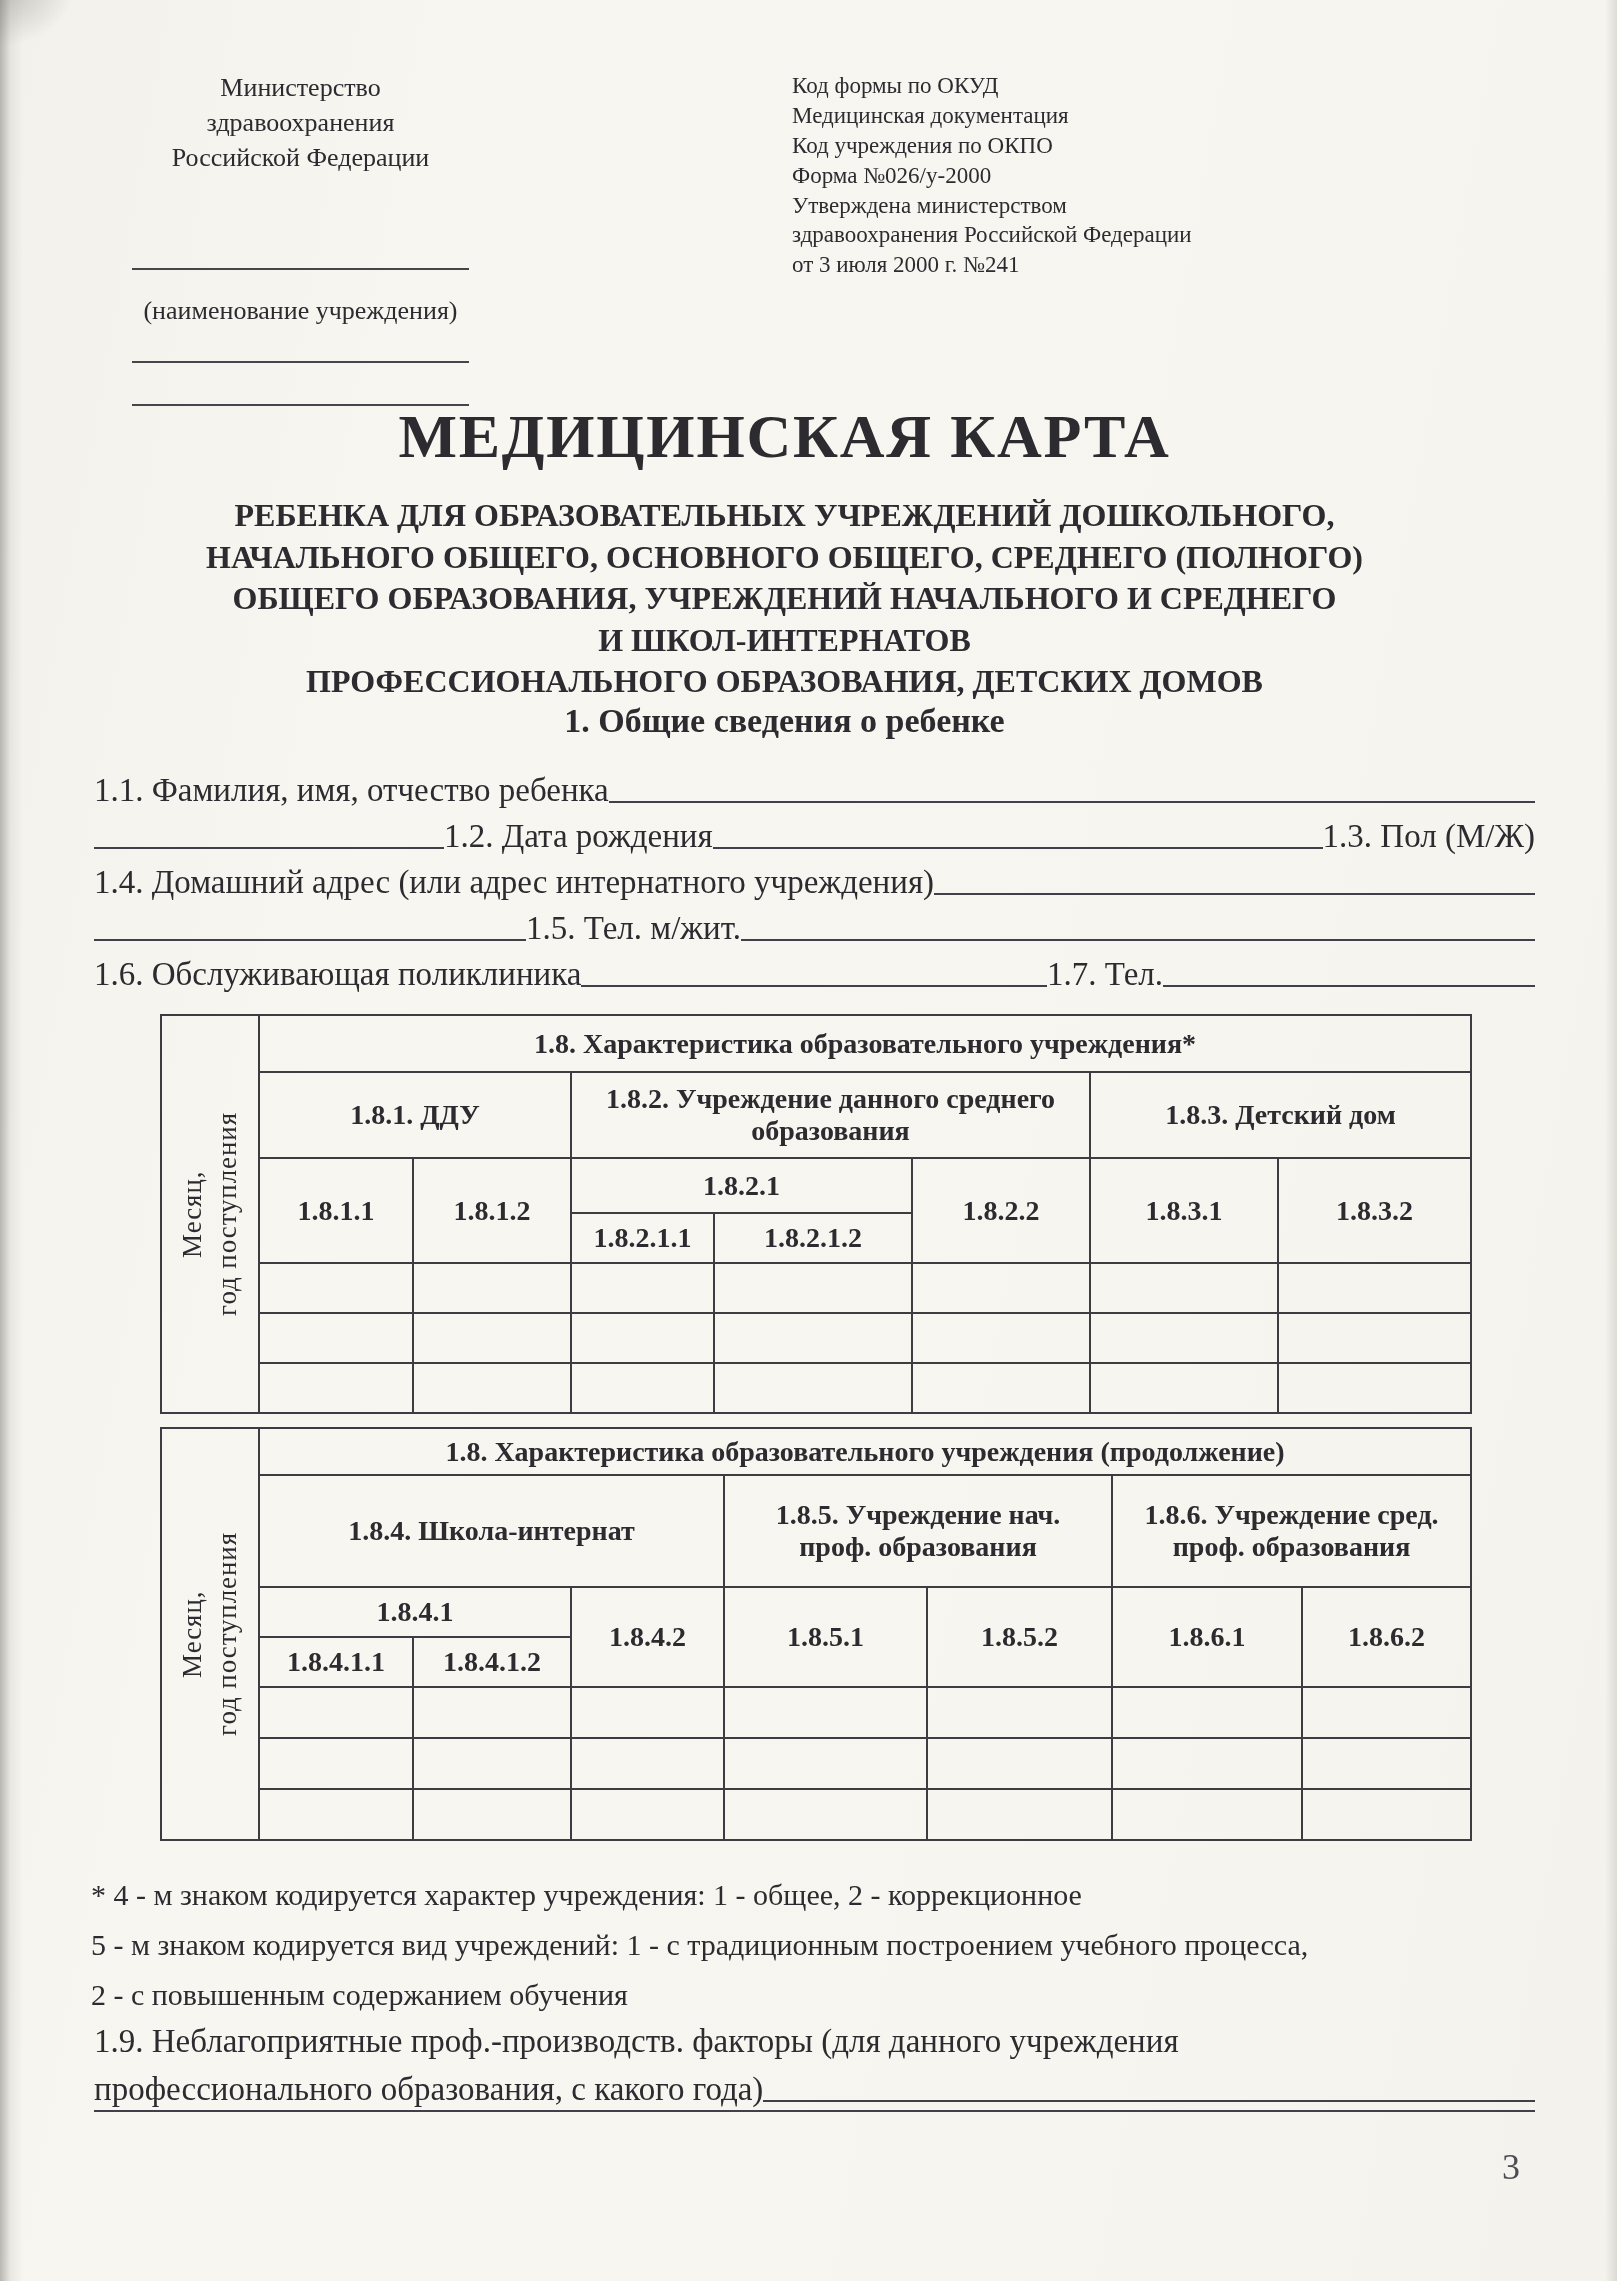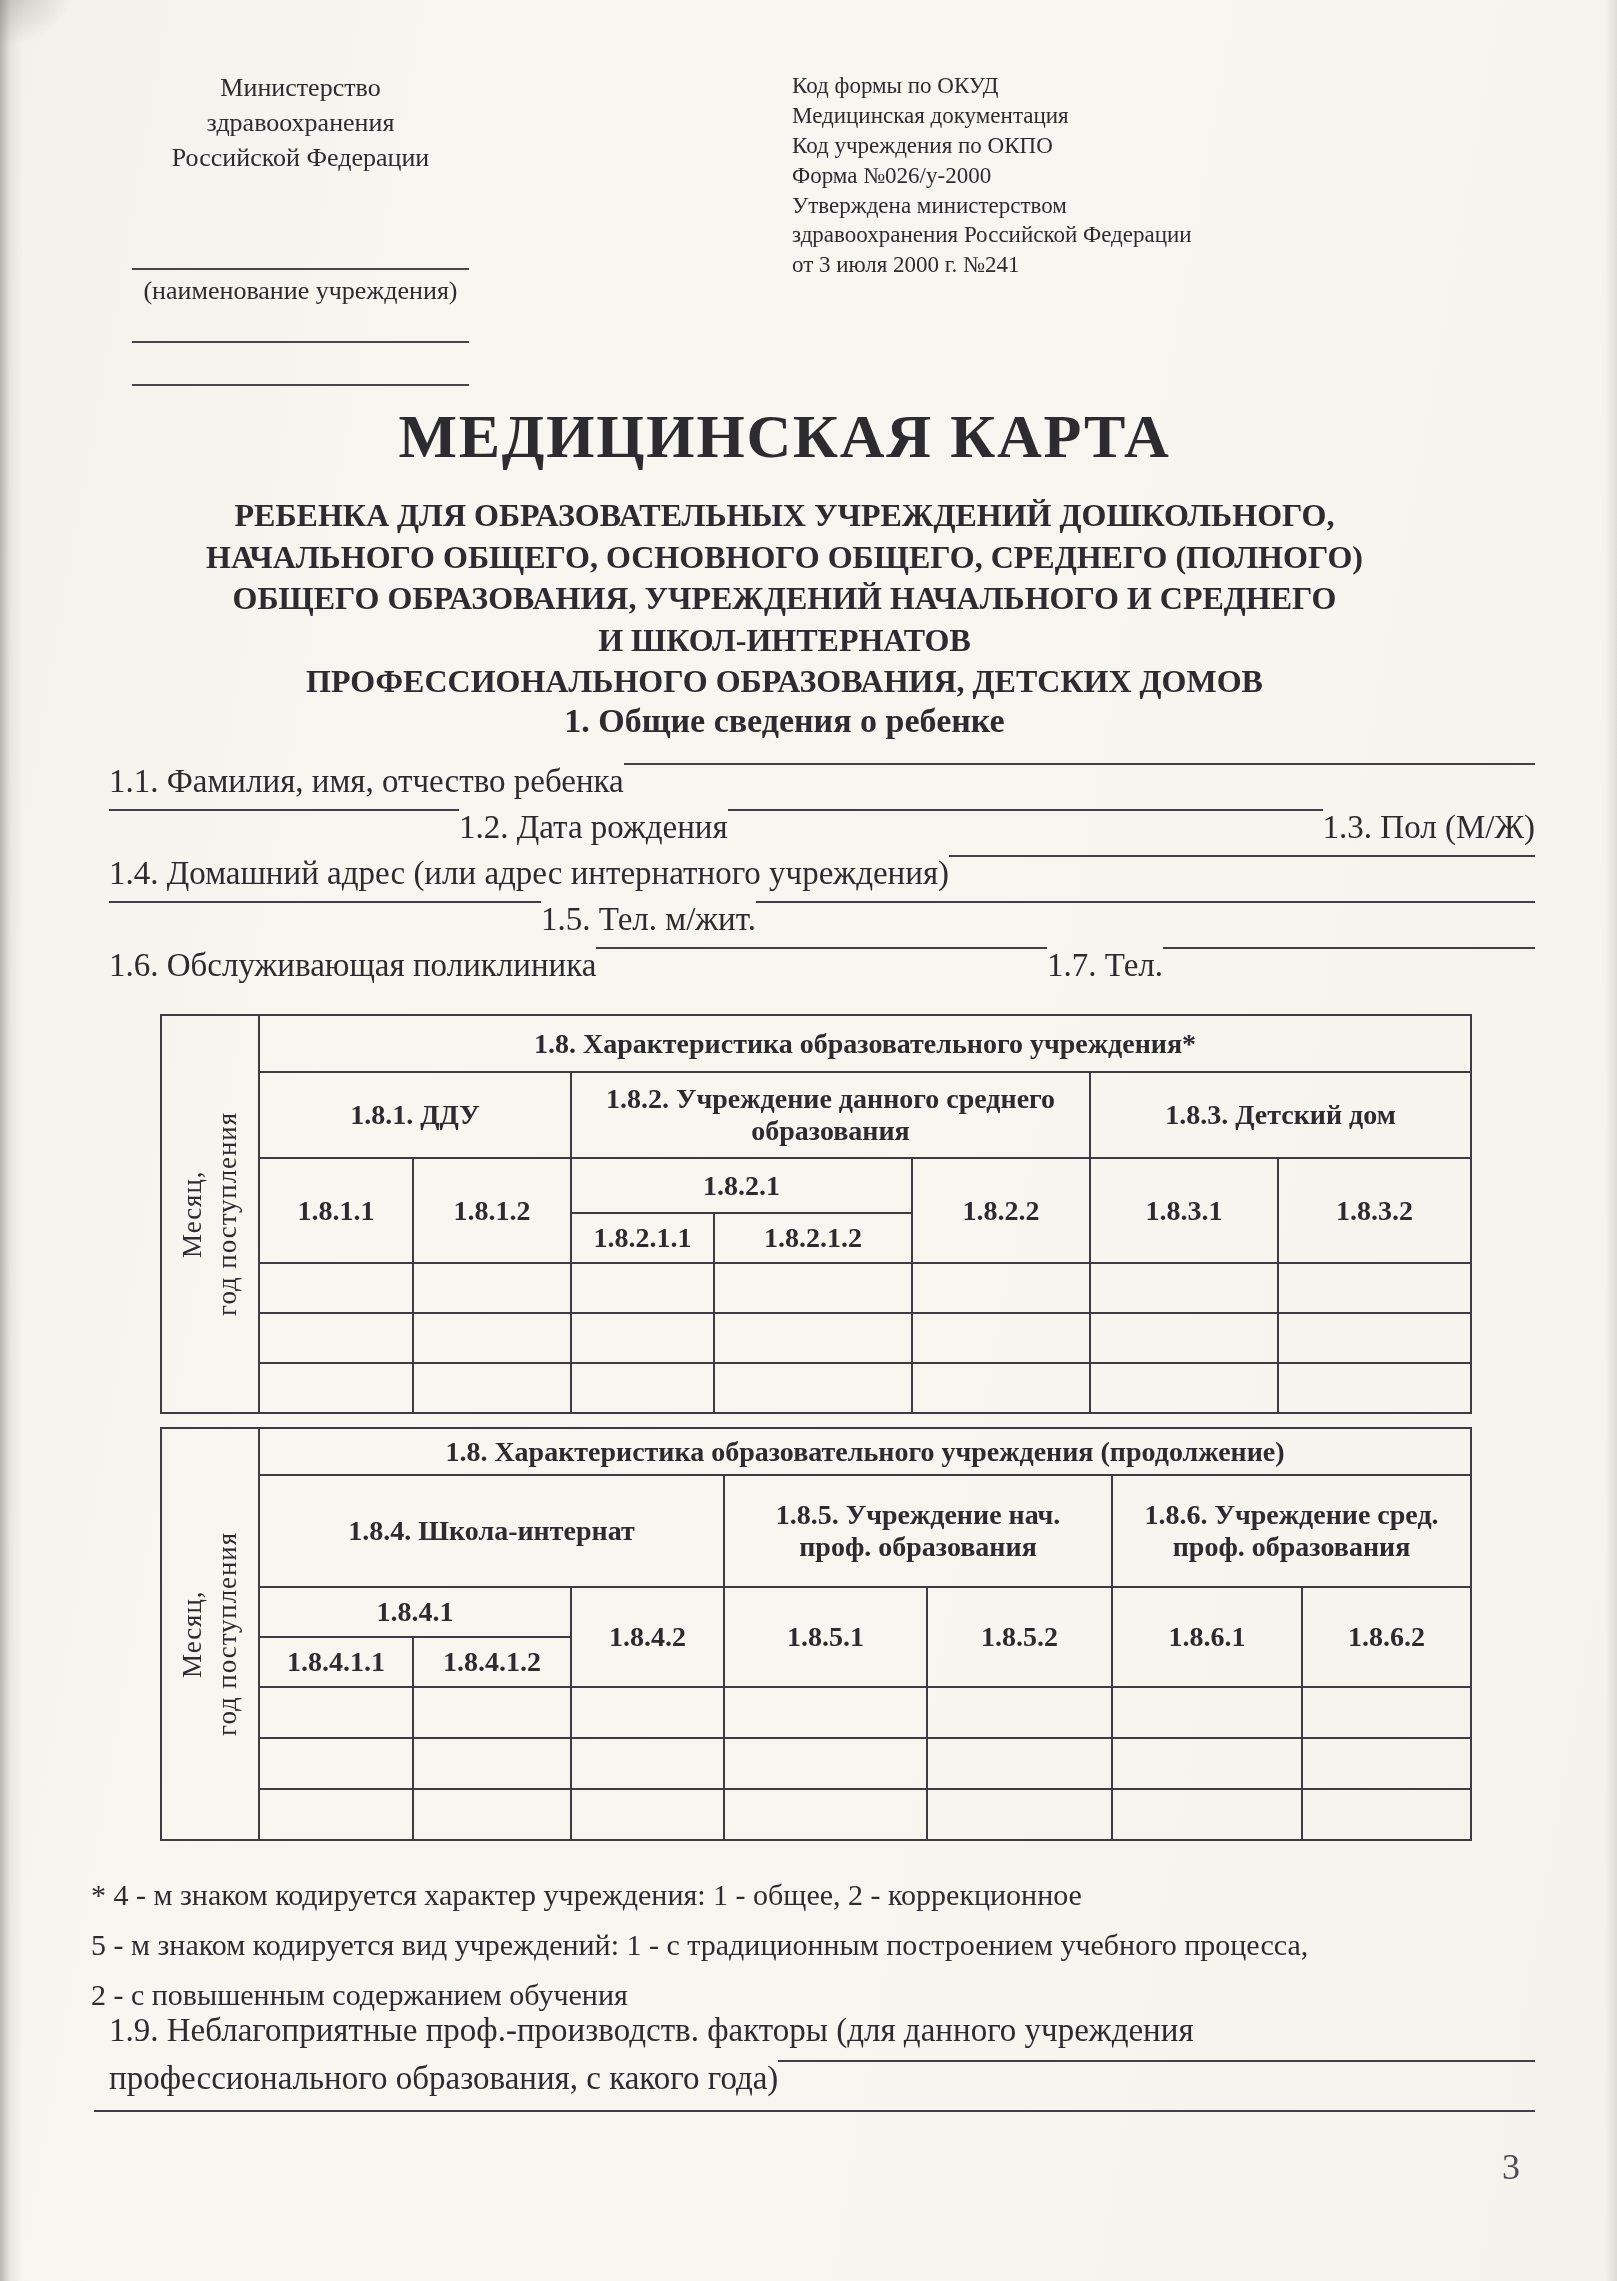--- a/index.html
+++ b/index.html
@@ -16,36 +16,36 @@
     background:linear-gradient(to left,rgba(150,147,140,.25),rgba(0,0,0,0));}
   .corner-curl{position:absolute;left:-19.6px;top:-27px;width:98px;height:77px;
     background:radial-gradient(ellipse at 15% 15%,rgba(130,128,122,.5),rgba(0,0,0,0) 68%);
     border-bottom-right-radius:62px;}
 
   
   .hdr{position:absolute;top:71px;left:132px;width:1310px;display:flex;}
   .hdr-left{width:337px;text-align:center;font-size:26px;line-height:1.34;}
   .rule{border-bottom:2.2px solid #45454c;height:0;}
   .hdr-left .rule.r1{margin-top:93px;}
-  .hdr-left .caption{margin-top:4px;font-size:26px;}
+  .hdr-left .caption{margin-top:24px;font-size:26px;}
   .hdr-left .rule.r2{margin-top:32px;}
   .hdr-left .rule.r3{margin-top:41px;}
   .hdr-right{margin-left:323px;font-size:23px;line-height:1.3;}
 
   
   .doc-title{position:absolute;top:401px;left:36px;width:1497px;text-align:center;
     font-size:62px;font-weight:700;letter-spacing:1.8px;}
   .doc-subtitle{position:absolute;top:495px;left:36px;width:1497px;text-align:center;
     font-size:32px;font-weight:700;line-height:1.3;}
   .sec-heading{position:absolute;top:702px;left:36px;width:1497px;text-align:center;
     font-size:34px;font-weight:700;}
 
   
   .form{position:absolute;top:763px;left:94px;width:1441px;font-size:33px;}
-  .fl{display:flex;align-items:flex-start;height:46px;white-space:nowrap;margin-left:15px;}
+  .fl{display:flex;align-items:flex-end;height:46px;white-space:nowrap;}
   .lbl{flex:0 0 auto;}
   .blank{flex:1 1 auto;border-bottom:2.2px solid #40404a;margin-bottom:6.2px;min-width:16px;}
   .blank.w393{flex:0 0 350px;}
   .blank.w485{flex:0 0 432px;}
   .blank.w418{flex:0 0 372px;}
 
   
   .tbl1{position:absolute;top:1014px;left:160px;}
   .tbl2{position:absolute;top:1427px;left:160px;}
   table{border-collapse:collapse;table-layout:fixed;width:1311px;}

